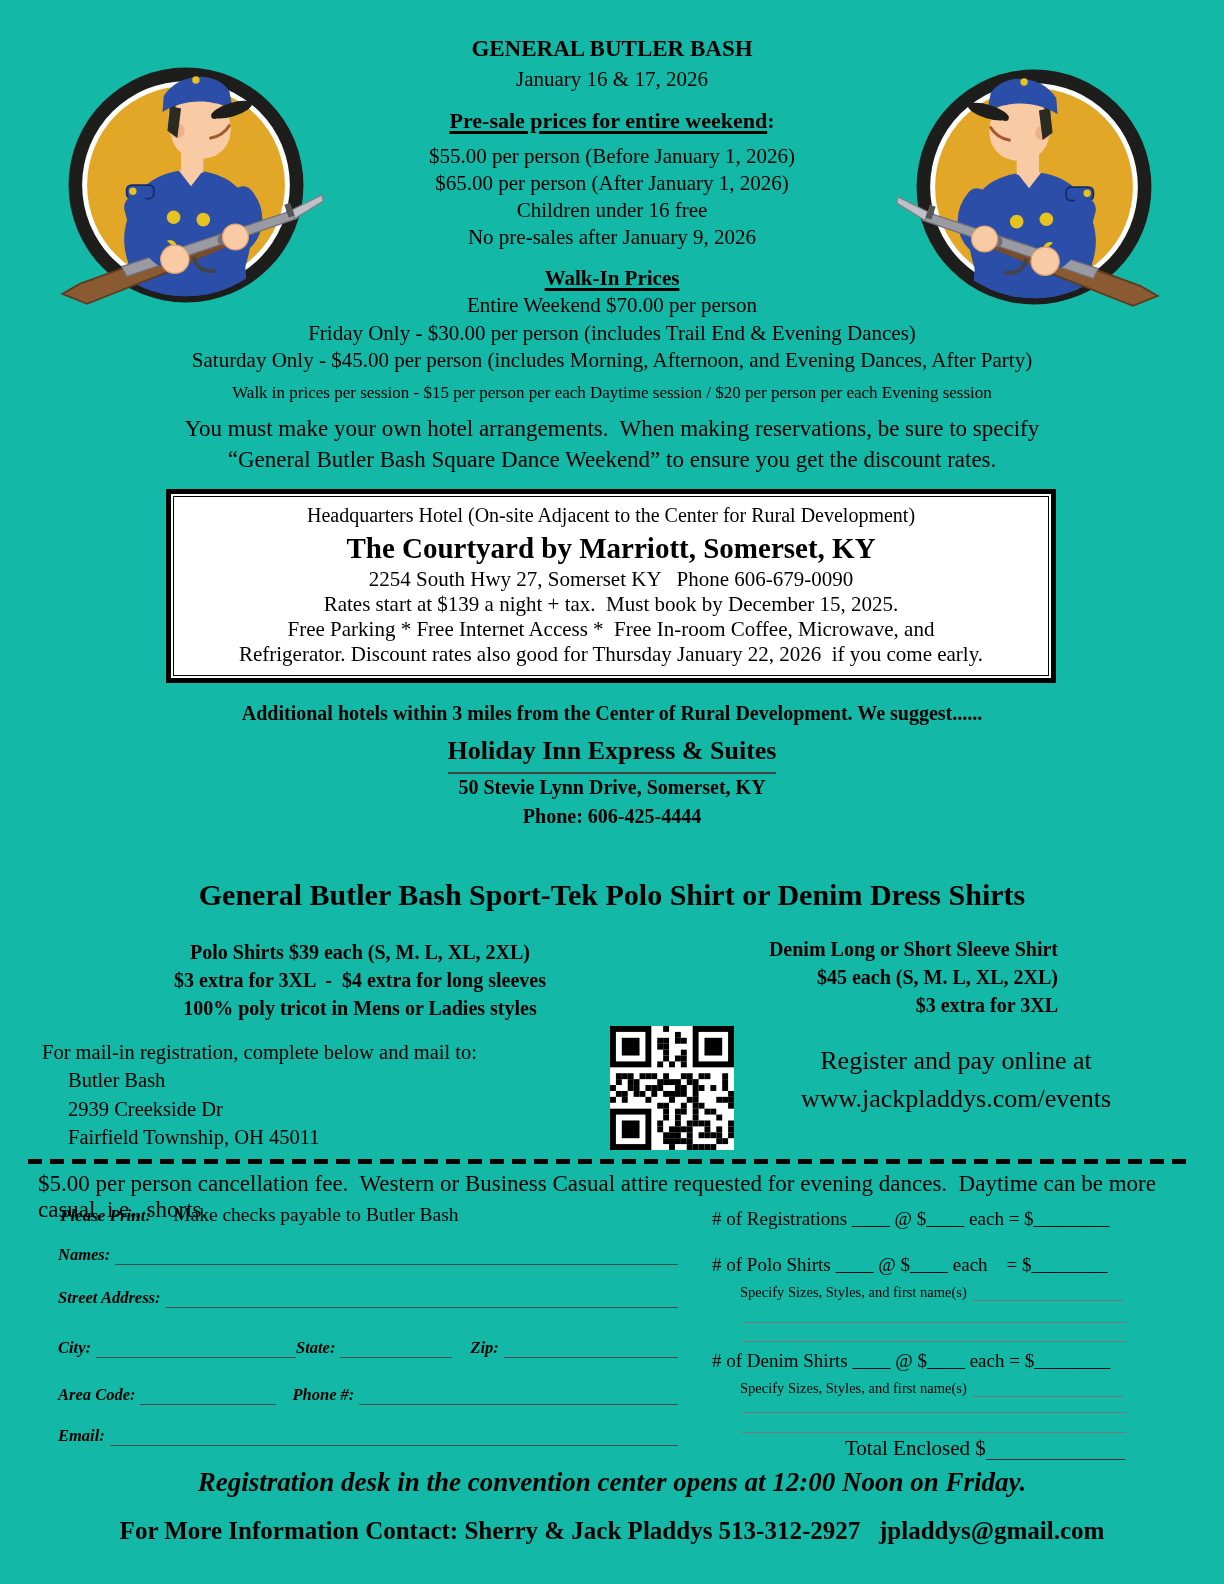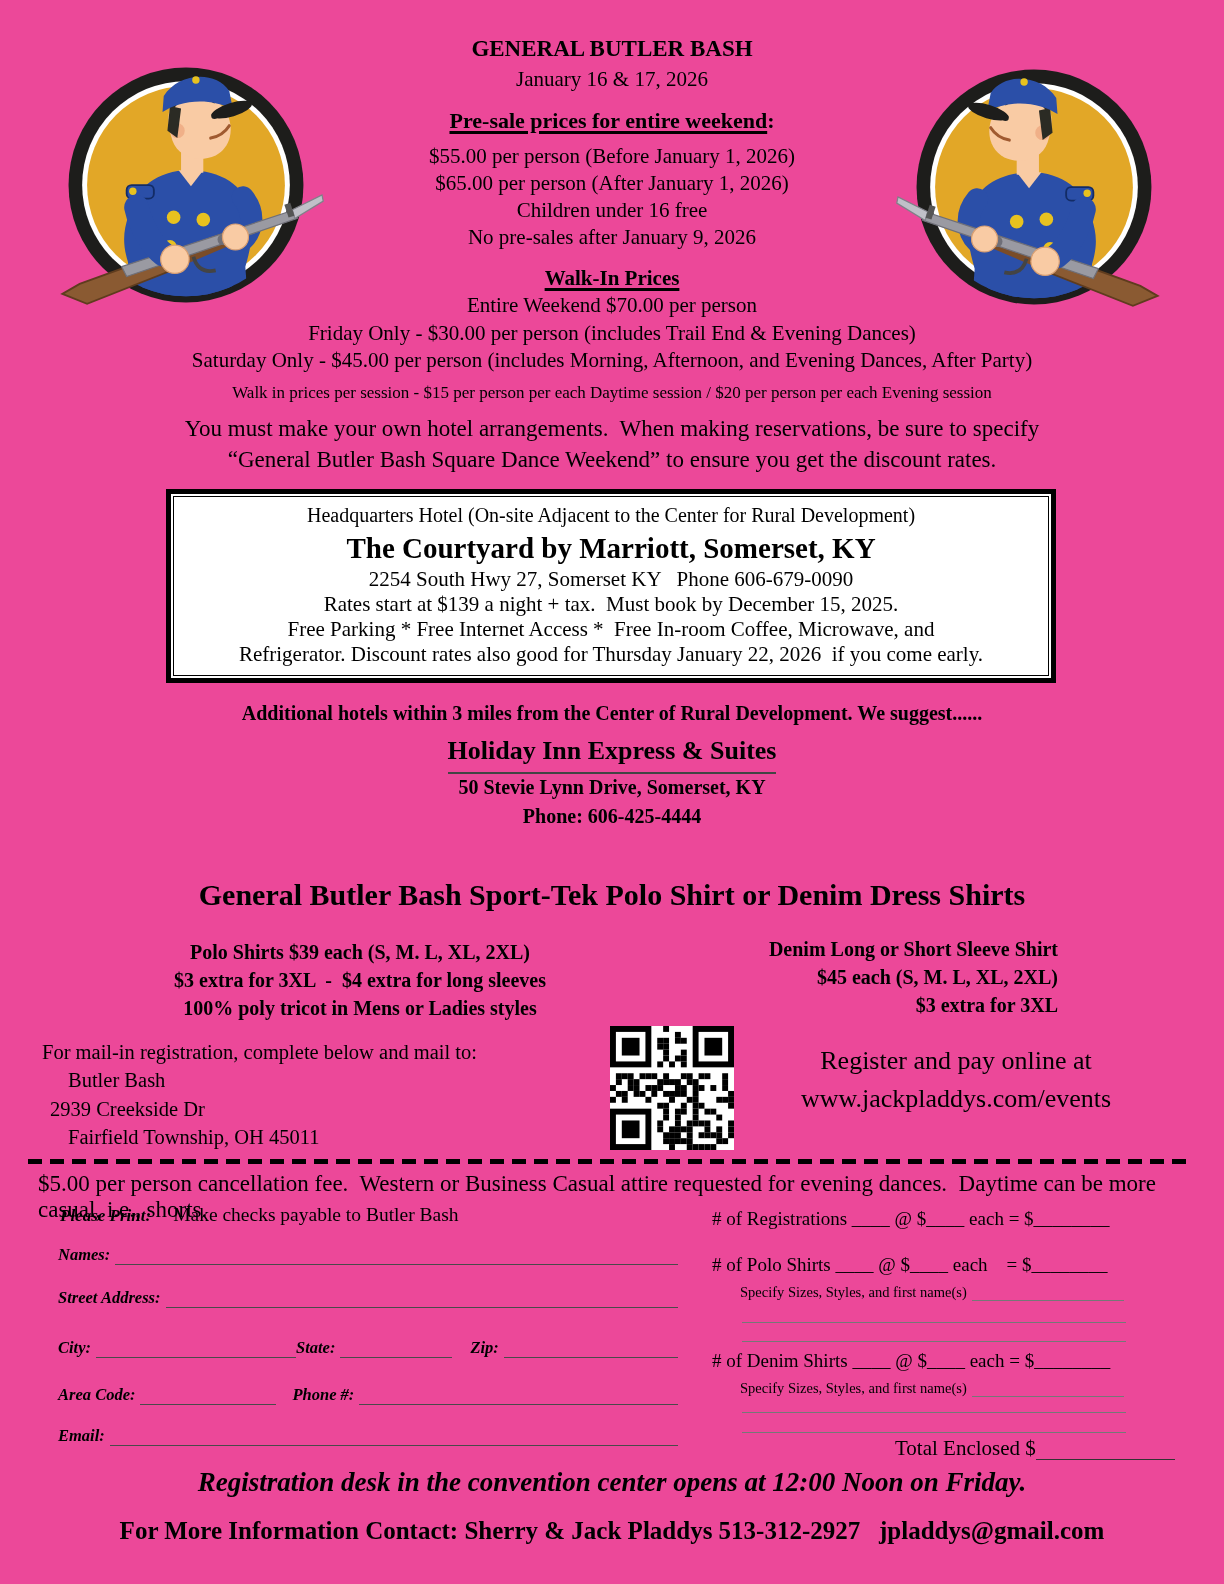--- a/index.html
+++ b/index.html
@@ -1,16 +1,16 @@
 <!DOCTYPE html>
 <html><head>
 <meta charset="utf-8">
 <style>
   html,body{margin:0;padding:0;background:#ffffff;}
-  .page{position:relative;width:1224px;height:1584px;background:#ec4899;overflow:hidden;
+  .page{position:relative;width:1224px;height:1584px;background:#14b8a6;overflow:hidden;
         font-family:"Liberation Serif", serif;color:#000;}
   .abs{position:absolute;}
   .c{left:0;width:1224px;text-align:center;}
   .b{font-weight:bold;}
   .i{font-style:italic;}
   .t{white-space:pre-wrap;}
   .u{text-decoration:underline;text-decoration-thickness:2.5px;text-underline-offset:3px;}
   .soldier{width:272px;height:272px;}
   .soldier svg{overflow:visible;display:block;}
   .flip svg{transform:scaleX(-1);}
@@ -178,21 +178,21 @@
   </div>
   <div class="abs b" style="left:648px;top:935px;width:410px;text-align:right;font-size:20px;line-height:28px">
     <div class="t">Denim Long or Short Sleeve Shirt</div>
     <div class="t">$45 each (S, M. L, XL, 2XL)</div>
     <div class="t">$3 extra for 3XL</div>
   </div>
 
   <div class="abs" style="left:42px;top:1038px;font-size:20.5px;line-height:28.3px">
     <div class="t">For mail-in registration, complete below and mail to:</div>
     <div class="t" style="margin-left:26px">Butler Bash</div>
-    <div class="t" style="margin-left:8px">2939 Creekside Dr</div>
+    <div class="t" style="margin-left:26px">2939 Creekside Dr</div>
     <div class="t" style="margin-left:26px">Fairfield Township, OH 45011</div>
   </div>
 
   <div class="abs qr" style="left:610px;top:1026px;width:124px;height:124px">
     <svg width="124" height="124" viewBox="0 0 126 126">
         <rect x="54" y="0" width="6" height="6" fill="#000"></rect>
         <rect x="66" y="6" width="6" height="6" fill="#000"></rect>
         <rect x="48" y="12" width="6" height="6" fill="#000"></rect>
         <rect x="54" y="12" width="6" height="6" fill="#000"></rect>
         <rect x="66" y="12" width="6" height="6" fill="#000"></rect>
@@ -377,21 +377,21 @@
   <div class="fline" style="left:742px;top:1341px;width:384px"></div>
 
   <div class="abs rrow" style="left:712px;top:1350px"># of Denim Shirts ____ @ $____ each = $________</div>
   <div class="abs specrow" style="left:740px;top:1380px;width:384px">
     <span class="t">Specify Sizes, Styles, and first name(s)</span>
     <div class="sline"></div>
   </div>
   <div class="fline" style="left:742px;top:1412px;width:384px"></div>
   <div class="fline" style="left:742px;top:1432px;width:384px"></div>
 
-  <div class="abs frow" style="left:895px;top:1436px;width:280px">
+  <div class="abs frow" style="left:845px;top:1436px;width:280px">
     <span class="t" style="font-size:21px;line-height:23px">Total Enclosed $</span>
     <div class="wline" style="flex:1;height:23px;border-bottom-color:#333"></div>
   </div>
 
   <div class="abs c b i t" style="top:1467px;font-size:27px">Registration desk in the convention center opens at 12:00 Noon on Friday.</div>
   <div class="abs c b t" style="top:1517px;font-size:25px">For More Information Contact: Sherry &amp; Jack Pladdys 513-312-2927   jpladdys@gmail.com</div>
 
 </div>
 
 </body></html>

